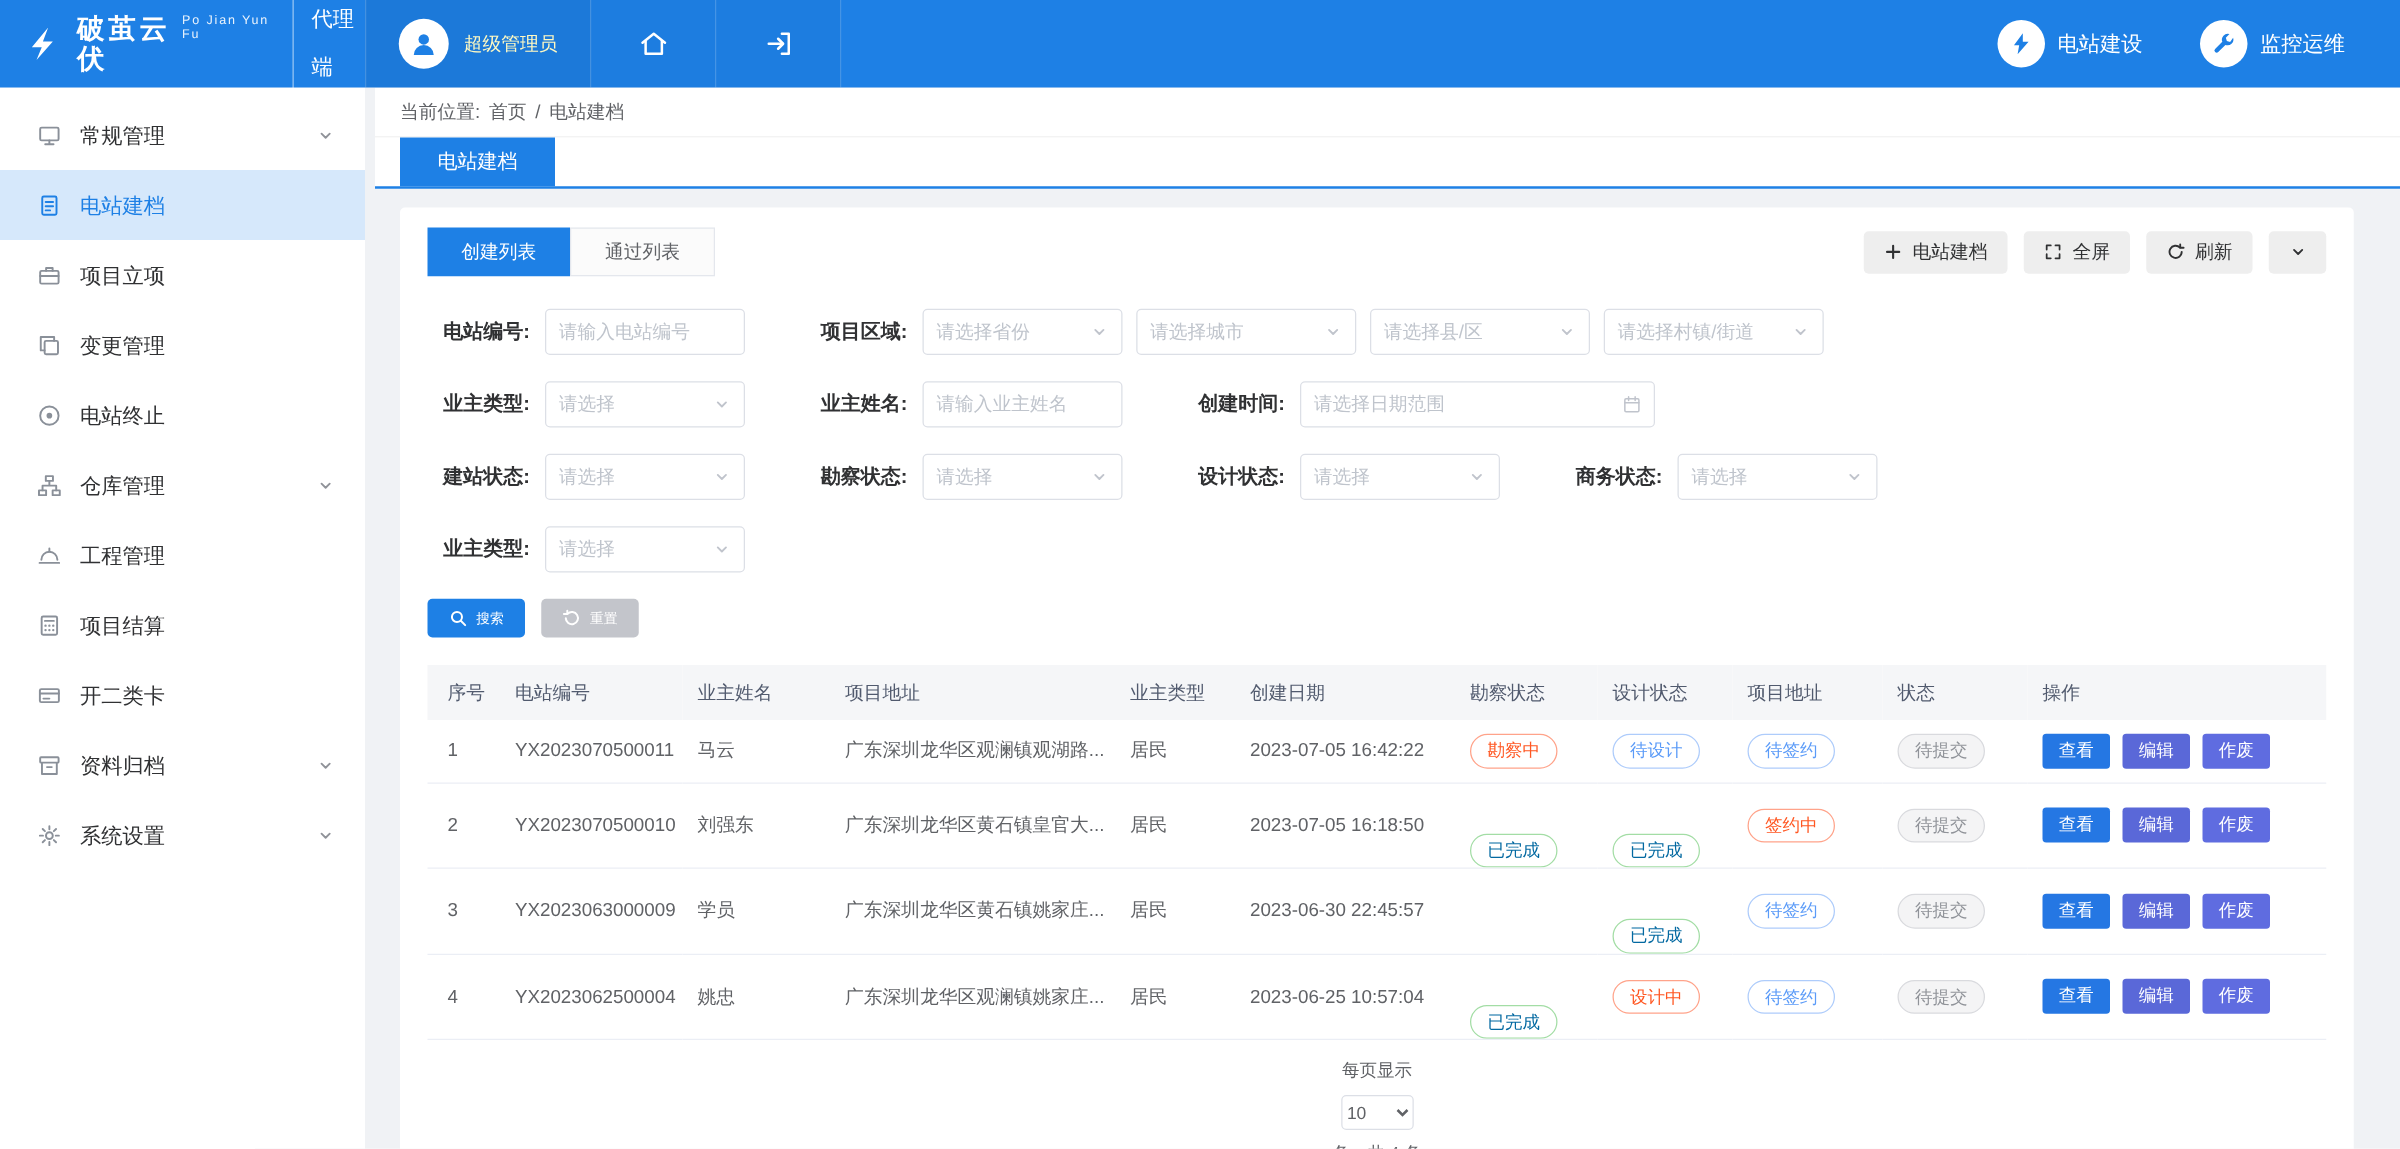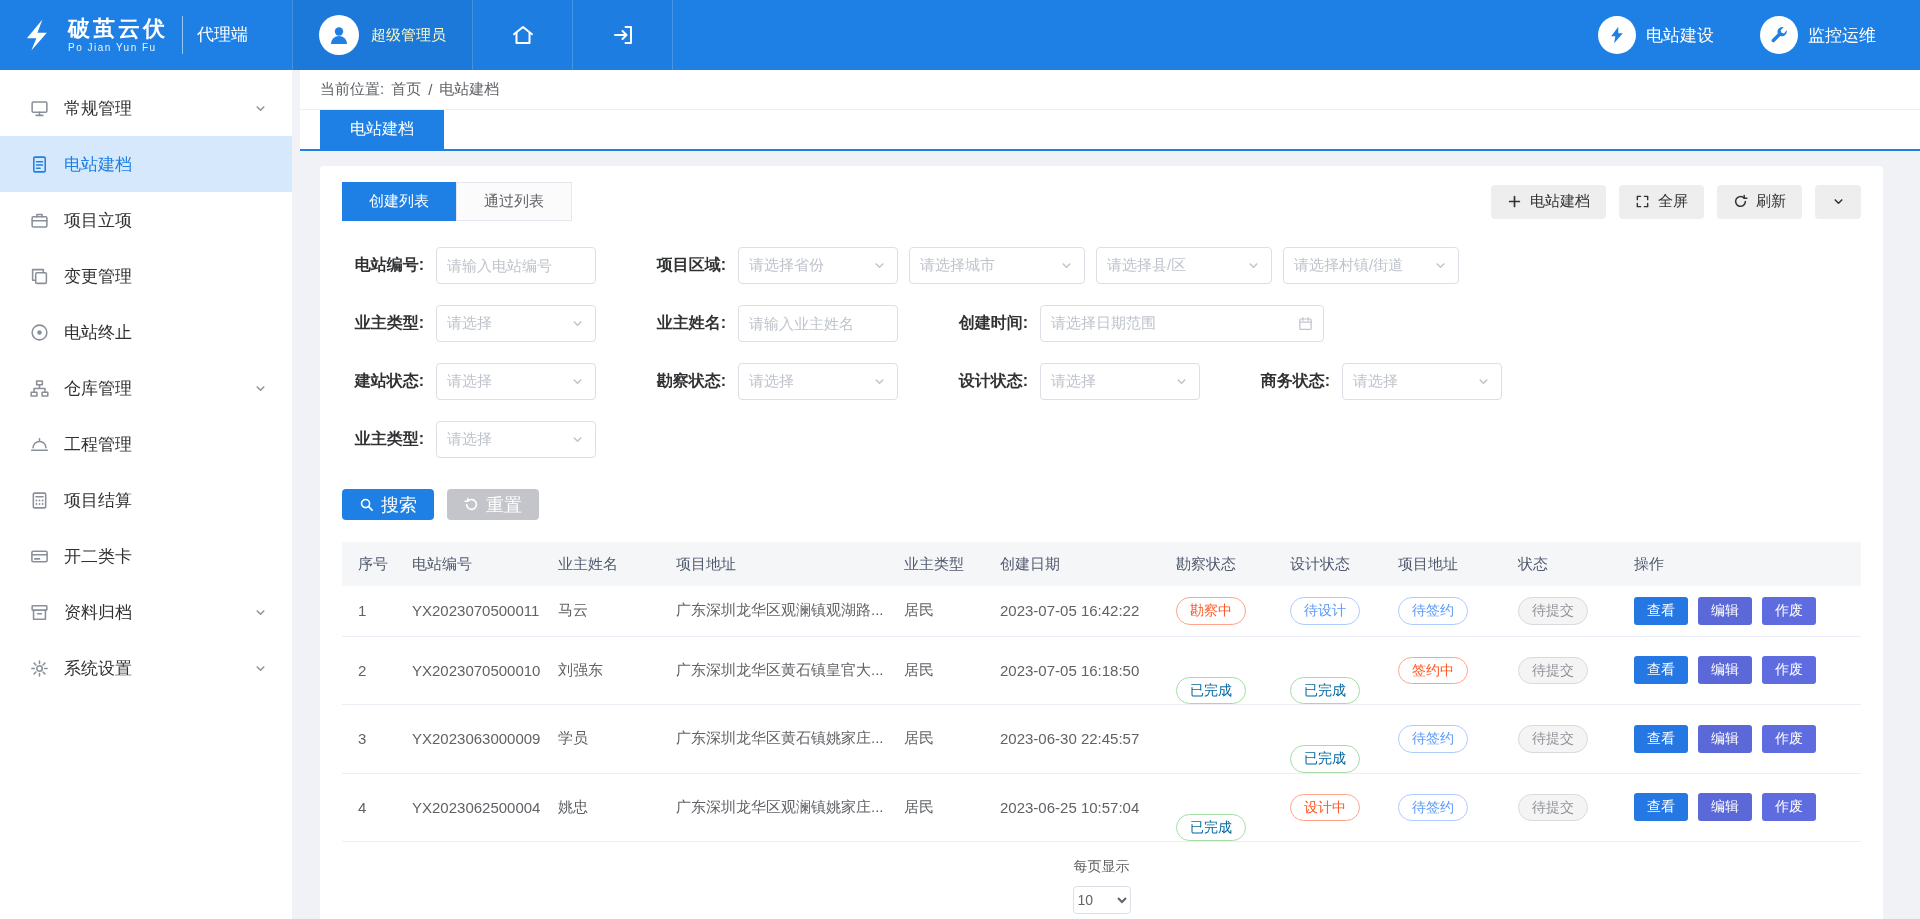--- a/index.html
+++ b/index.html
@@ -12,21 +12,21 @@
   .icn { display:inline-block; line-height:0; }
   .icn svg { width:100%; height:100%; display:block; }
 
   
   .topbar {
     position:absolute; top:0; left:0; width:1920px; height:70px;
     background:#1e80e5; display:flex; align-items:center; z-index:20;
   }
   .logo-area { width:292px; flex:0 0 292px; display:flex; align-items:center; padding-left:18px; color:#fff; }
   .logo-mark { width:40px; height:40px; margin-right:10px; }
-  .logo-text { display:flex; flex-direction:column; }
+  .logo-text { display:flex; flex-direction:row; }
   .logo-title { font-size:22px; font-weight:bold; letter-spacing:3px; line-height:1.1; }
   .logo-sub { font-size:10px; letter-spacing:1.5px; opacity:.9; }
   .portal { margin-left:14px; padding-left:14px; border-left:1px solid rgba(255,255,255,.55); font-size:17px; line-height:38px; }
   .seg { height:70px; display:flex; align-items:center; justify-content:center; border-right:1px solid rgba(255,255,255,.18); cursor:pointer; }
   .user-seg { gap:12px; padding:0 26px; background:rgba(0,0,0,.05); border-left:1px solid rgba(255,255,255,.18); }
   .avatar { width:40px; height:40px; border-radius:50%; background:#fff; color:#1e80e5; display:flex; align-items:center; justify-content:center; }
   .avatar .icn { width:24px; height:24px; }
   .user-name { color:#fef9c3; font-size:15px; }
   .icon-seg { width:100px; color:#fff; background:rgba(0,0,0,.02); }
   .icon-seg .icn { width:24px; height:24px; }
@@ -81,21 +81,21 @@
   .ctrl.inp::placeholder { color:#bfc4cc; }
   .ctrl .ph { color:#bfc4cc; flex:1; white-space:nowrap; overflow:hidden; }
   .ctrl.sel { justify-content:space-between; cursor:pointer; }
   .ctl-icn { width:15px; height:15px; color:#c0c4cc; flex:0 0 15px; }
   .f-group.region .sel { width:176px; margin-right:11px; }
   .f-group.region .sel:nth-of-type(1) { width:160px; }
   .f-group.region .sel:last-child { margin-right:0; }
   .ctrl.date { width:284px; justify-content:space-between; cursor:pointer; }
 
   .btn-row { display:flex; gap:13px; margin:4px 0 22px; }
-  .btn-search, .btn-reset { height:31px; padding:0 17px; border:none; border-radius:4px; color:#fff; font-size:18px; display:inline-flex; align-items:center; gap:7px; cursor:pointer; font-family:inherit;margin-top:10px; }
+  .btn-search, .btn-reset { height:31px; padding:0 17px; border:none; border-radius:4px; color:#fff; font-size:11px; display:inline-flex; align-items:center; gap:7px; cursor:pointer; font-family:inherit; }
   .btn-search { background:#1e80e5; }
   .btn-reset { background:#c3c5cb; }
   .btn-search .icn, .btn-reset .icn { width:15px; height:15px; color:#fff; }
 
   
   .data-table { width:100%; border-collapse:collapse; font-size:15px; table-layout:fixed; }
   .data-table th { background:#f5f6f8; height:44px; text-align:left; font-weight:normal; color:#515a6e; padding-left:12px; white-space:nowrap; }
   .data-table td { height:50px; border-bottom:1px solid #ebeef5; color:#606266; padding-left:12px; white-space:nowrap; overflow:hidden; text-overflow:ellipsis; }
   .data-table th:first-child, .data-table td:first-child { padding-left:16px; }
 

